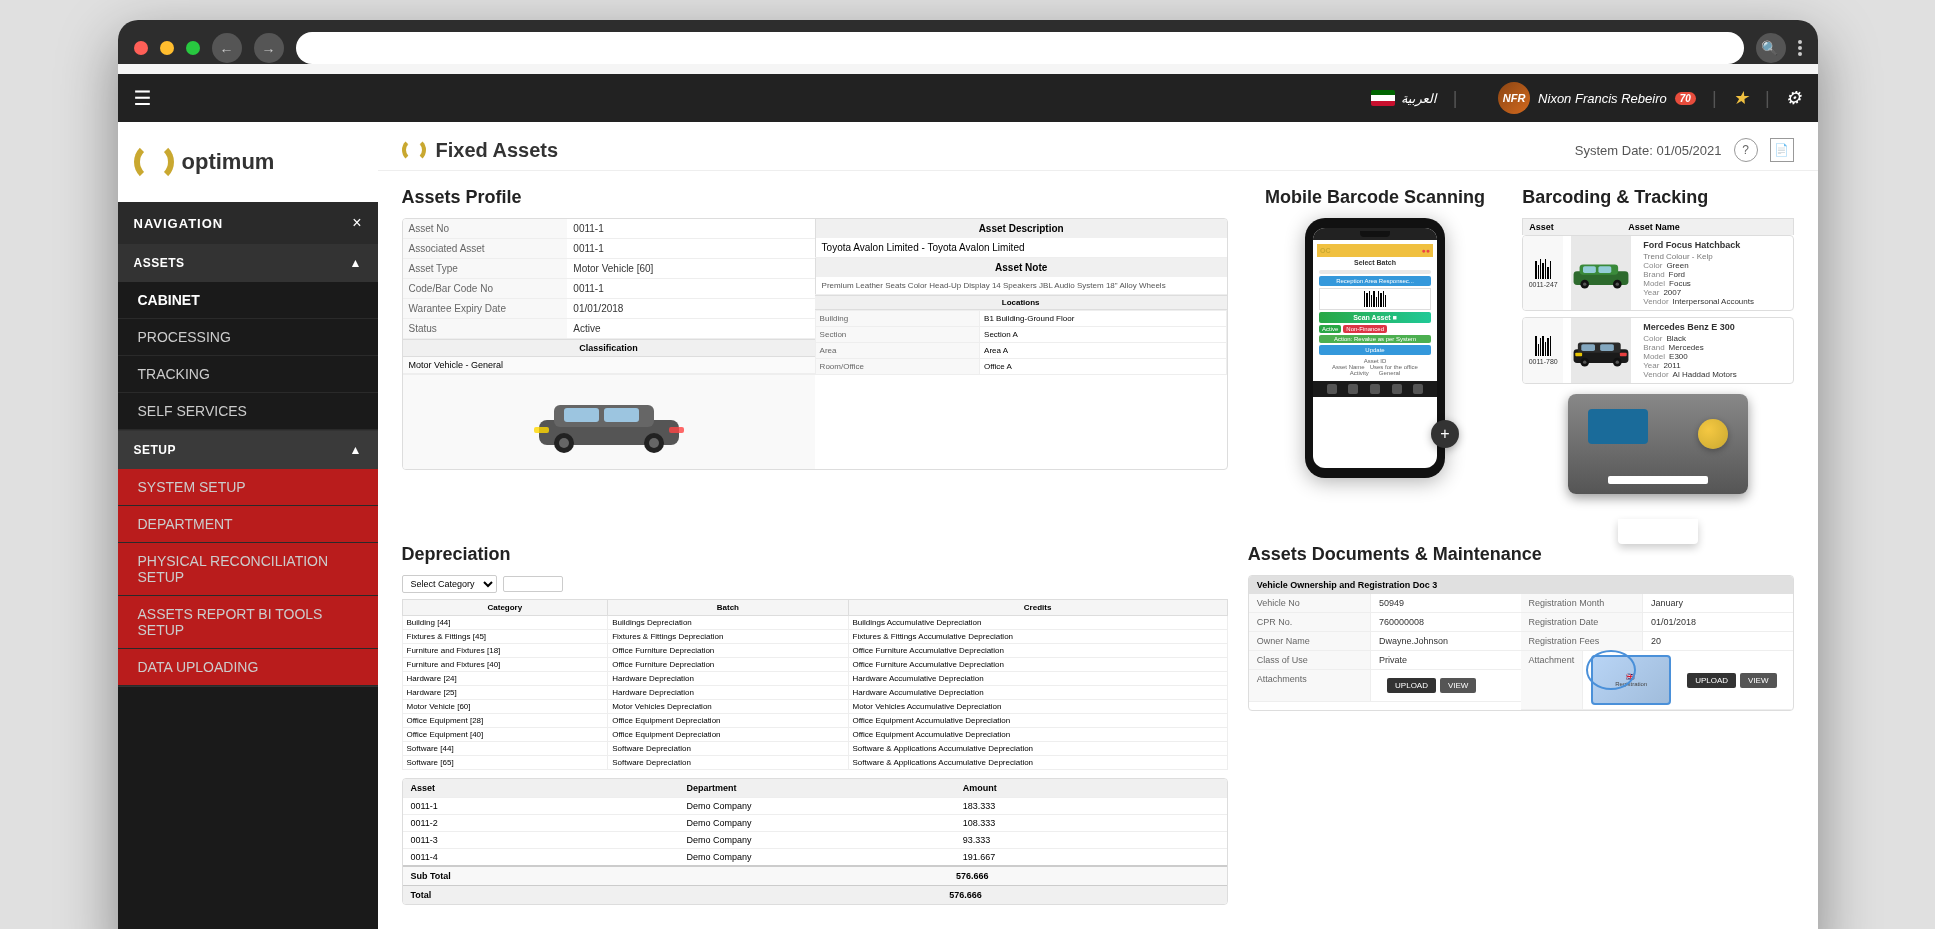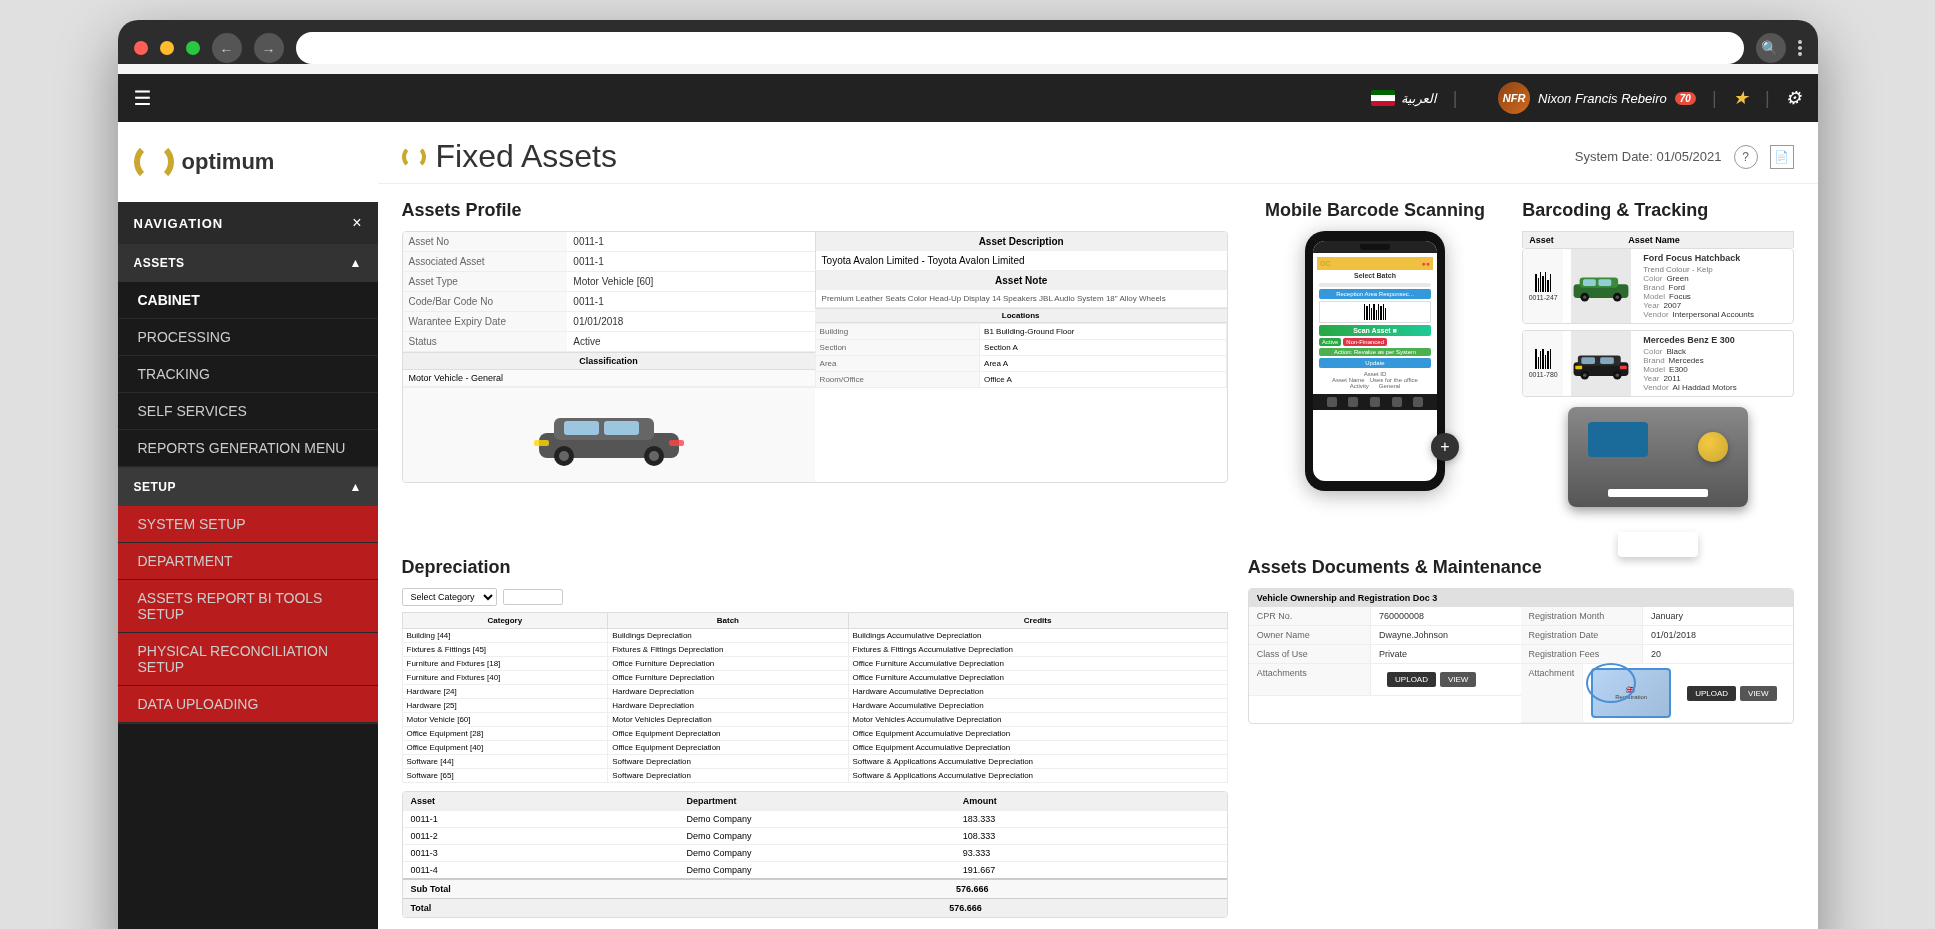--- a/index.html
+++ b/index.html
@@ -280,22 +280,22 @@
       gap: 10px;
     }
     .page-title-ring {
       width: 24px; height: 24px;
       border-radius: 50%;
       border: 4px solid #c9a830;
       border-top-color: transparent;
       border-bottom-color: transparent;
     }
     .page-title {
-      font-size: 32px;
-      font-weight: normal;
+      font-size: 20px;
+      font-weight: bold;
       color: #333;
     }
     .page-header-right {
       display: flex;
       align-items: center;
       gap: 12px;
       color: #555;
       font-size: 13px;
     }
     .help-btn {
@@ -874,32 +874,31 @@
 
       <div class="nav-section">
         <div class="nav-section-header">
           <span class="nav-section-title">ASSETS</span>
           <span class="nav-chevron">▲</span>
         </div>
         <div class="nav-item active">CABINET</div>
         <div class="nav-item">PROCESSING</div>
         <div class="nav-item">TRACKING</div>
         <div class="nav-item">SELF SERVICES</div>
-        <div class="nav-item">REPORTS GENERATION MENU</div>
       </div>
 
       <div class="nav-section setup-section">
         <div class="setup-header">
           <span class="setup-title">SETUP</span>
           <span class="nav-chevron">▲</span>
         </div>
         <div class="nav-item">SYSTEM SETUP</div>
         <div class="nav-item">DEPARTMENT</div>
+        <div class="nav-item">PHYSICAL RECONCILIATION SETUP</div>
         <div class="nav-item">ASSETS REPORT BI TOOLS SETUP</div>
-        <div class="nav-item">PHYSICAL RECONCILIATION SETUP</div>
         <div class="nav-item">DATA UPLOADING</div>
       </div>
 
       <div class="sidebar-footer">
         
       </div>
     </div>
 
     <div class="main-content">
 
@@ -1303,20 +1302,24 @@
         </div>
 
         <div class="assets-documents-card">
           <div class="card-title">Assets Documents &amp; Maintenance</div>
           <div class="assets-docs-content">
             <div class="docs-table-header">Vehicle Ownership and Registration Doc 3</div>
             <div style="display:grid; grid-template-columns: 1fr 1fr; gap:0;">
 
               <div>
                 <div class="doc-field-row">
+                  <span class="doc-field-label">Vehicle No</span>
+                  <span class="doc-field-value">50949</span>
+                </div>
+                <div class="doc-field-row">
                   <span class="doc-field-label">CPR No.</span>
                   <span class="doc-field-value">760000008</span>
                 </div>
                 <div class="doc-field-row">
                   <span class="doc-field-label">Owner Name</span>
                   <span class="doc-field-value">Dwayne.Johnson</span>
                 </div>
                 <div class="doc-field-row">
                   <span class="doc-field-label">Class of Use</span>
                   <span class="doc-field-value">Private</span>

